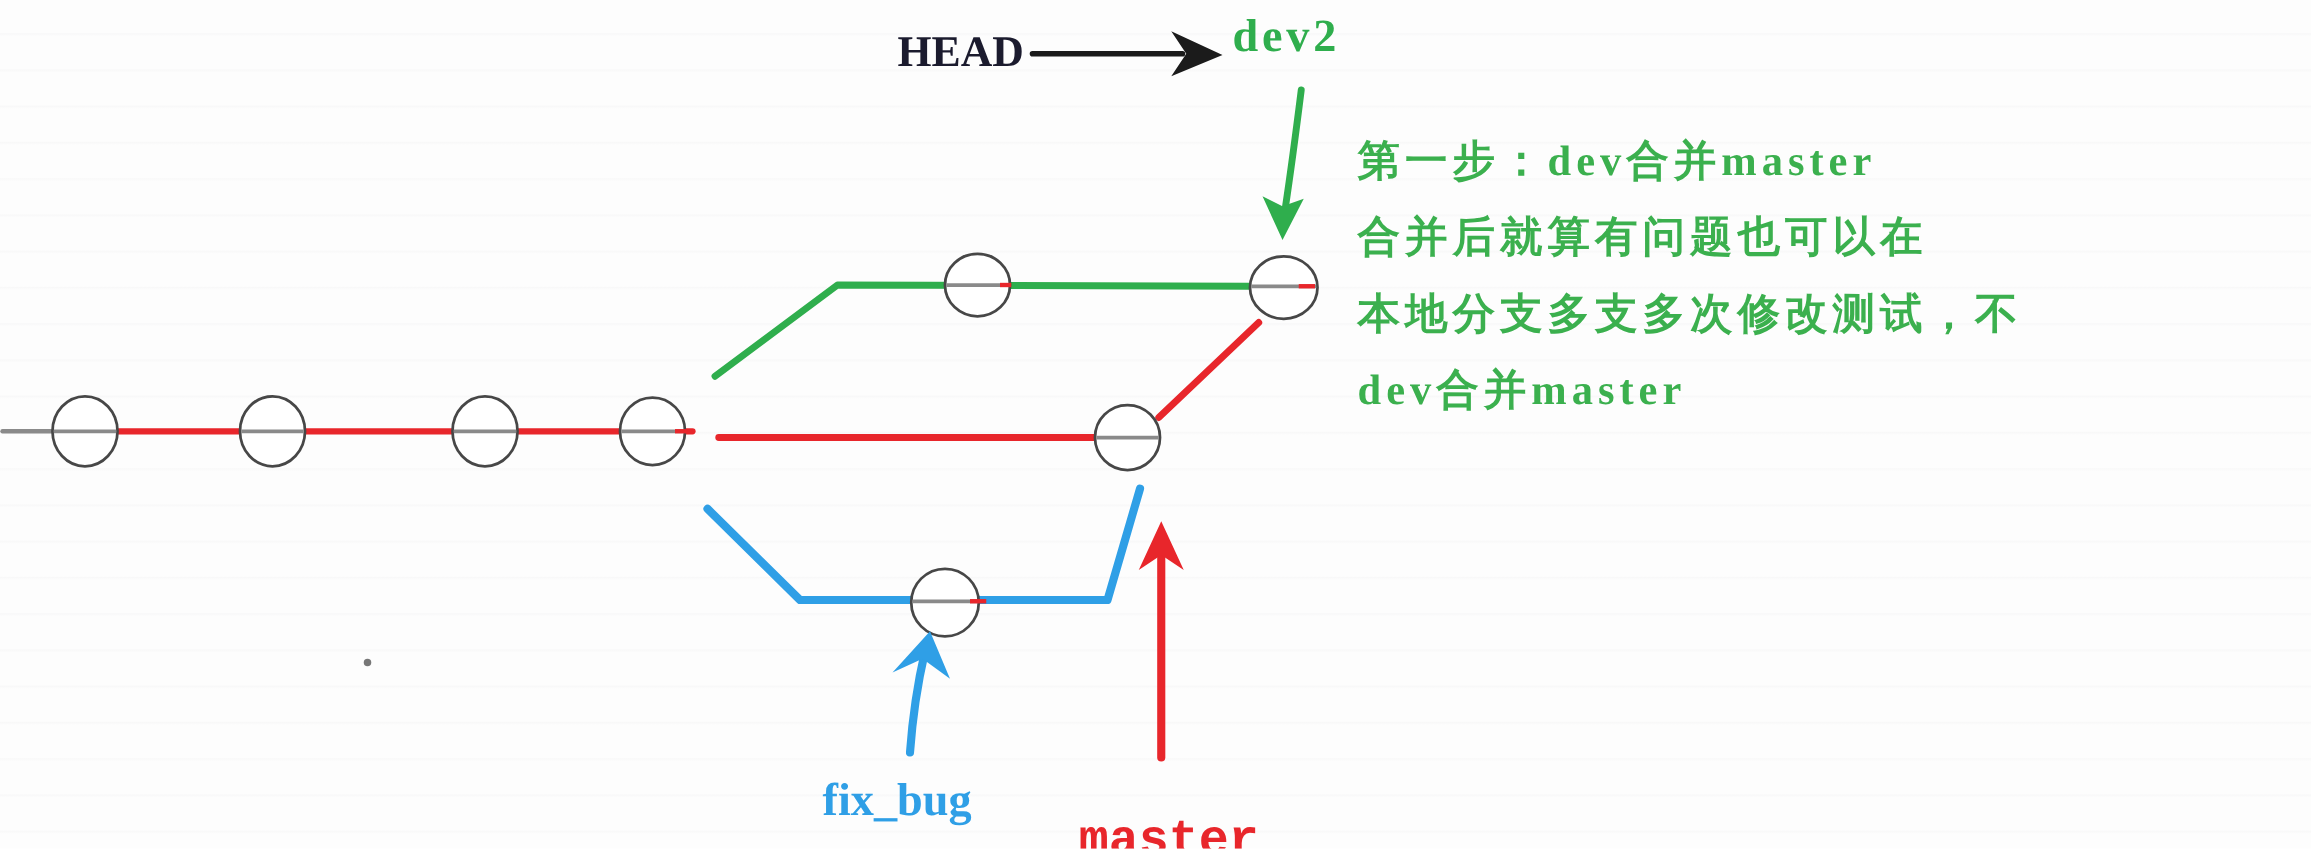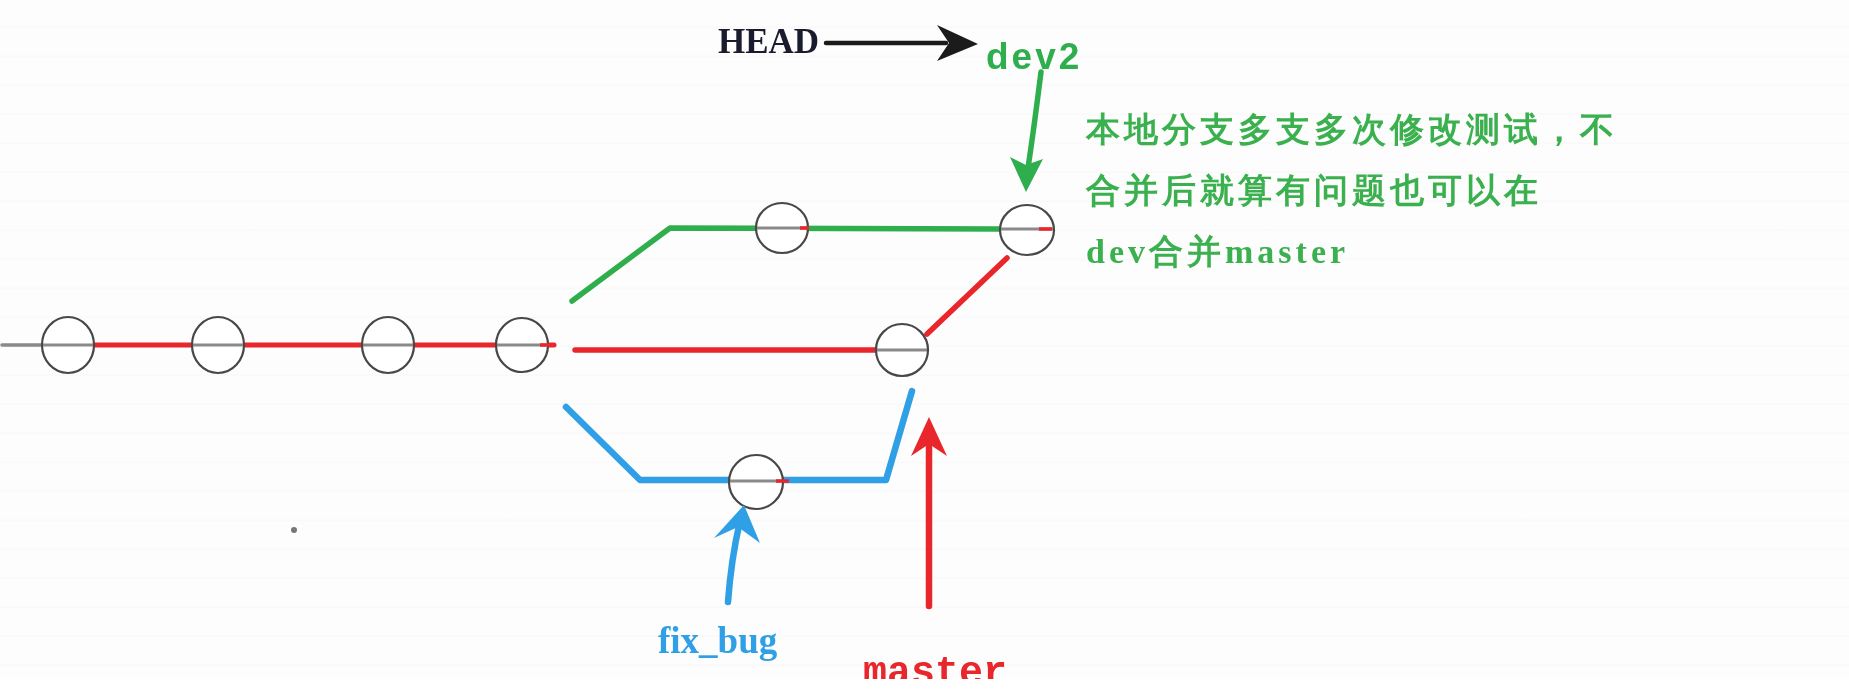--- a/index.html
+++ b/index.html
@@ -25,25 +25,25 @@
     font-weight: bold;
     user-select: none;
   }
   .head-label {
     left: 718px; top: 22px;
     font-size: 35px;
     color: #1b1b2e;
     font-family: "Liberation Serif", "DejaVu Serif", serif;
   }
   .dev2-label {
-    left: 986px; top: 36px;
+    left: 986px; top: 8px;
     font-size: 37px;
     color: #2fae4d;
     letter-spacing: 3px;
-    font-family: Liberation Sans, sans-serif;
+    font-family: Liberation Serif, serif;
   }
   .fixbug-label {
     left: 658px; top: 619px;
     font-size: 37px;
     color: #2f9fe6;
     font-family: "Liberation Serif", "DejaVu Serif", serif;
     text-align: center;
   }
   .master-label {
     left: 863px; top: 651px;
@@ -135,18 +135,19 @@
 
     <circle cx="294" cy="530" r="3" fill="#777777"></circle>
   </svg>
 
   <div class="lbl head-label">HEAD</div>
   <div class="lbl dev2-label">dev2</div>
   <div class="lbl fixbug-label">fix_bug</div>
   <div class="lbl master-label">master</div>
 
   <div class="annotation">
+    <div>第一步：dev合并master</div>
+    <div>合并后就算有问题也可以在</div>
     <div>本地分支多支多次修改测试，不</div>
-    <div>合并后就算有问题也可以在</div>
     <div>dev合并master</div>
   </div>
 
 </div>
 
 </body></html>

